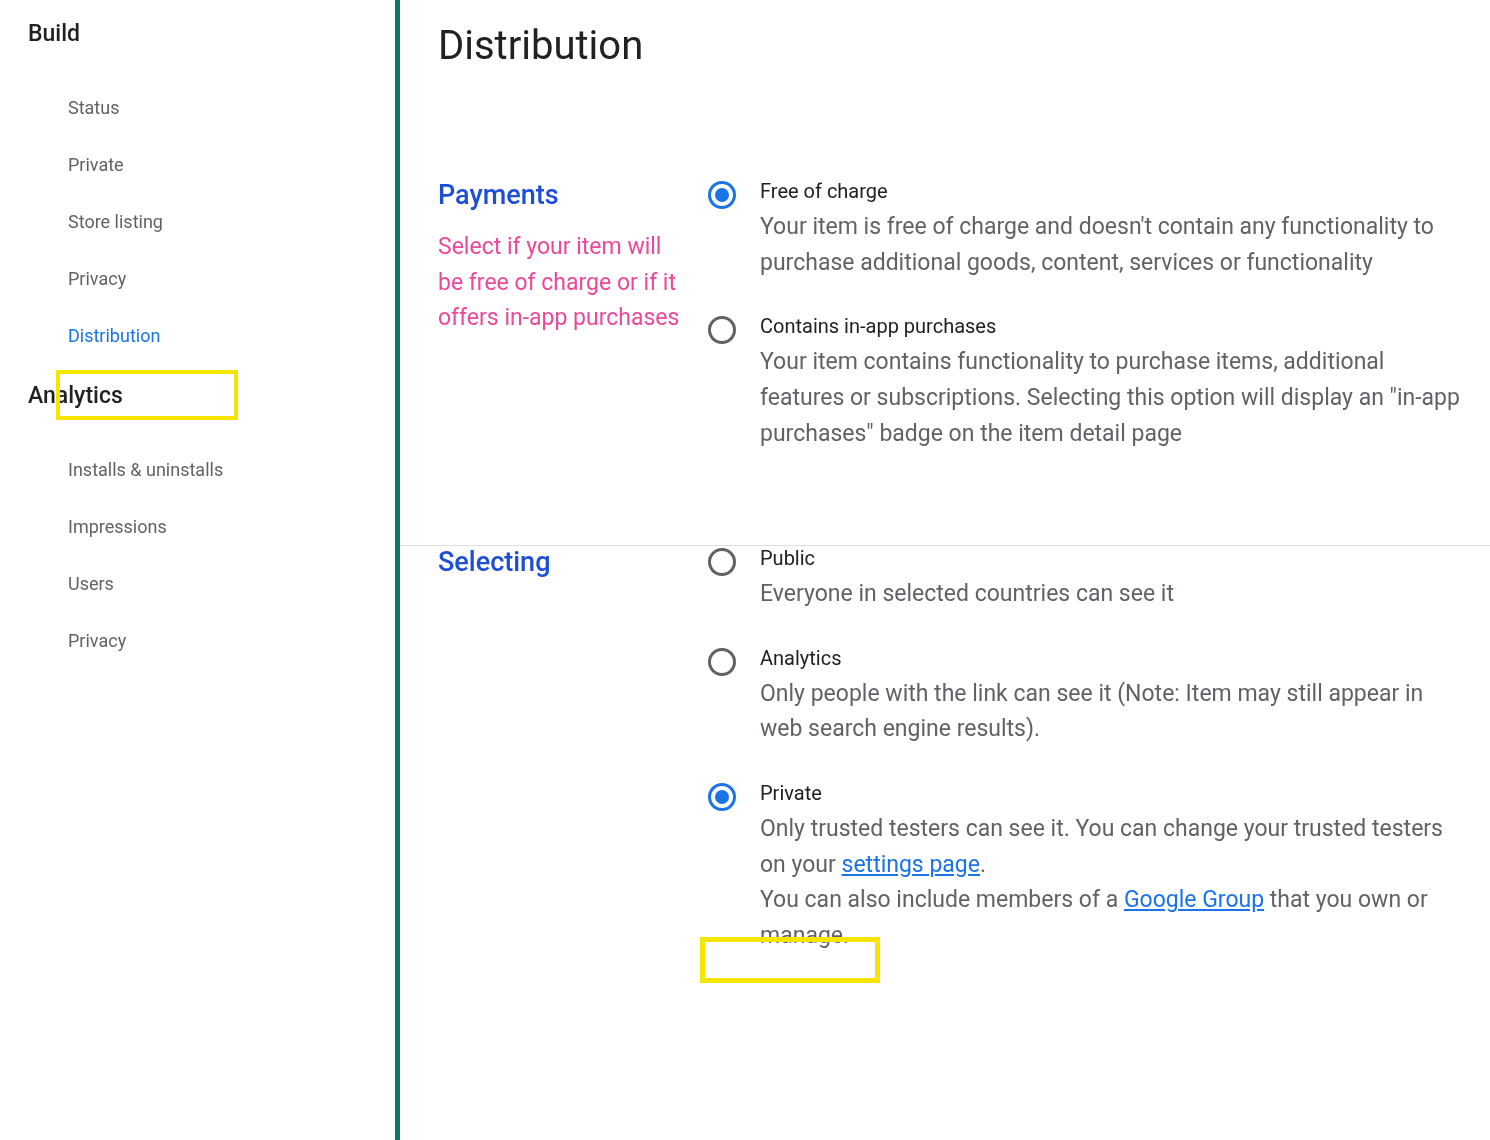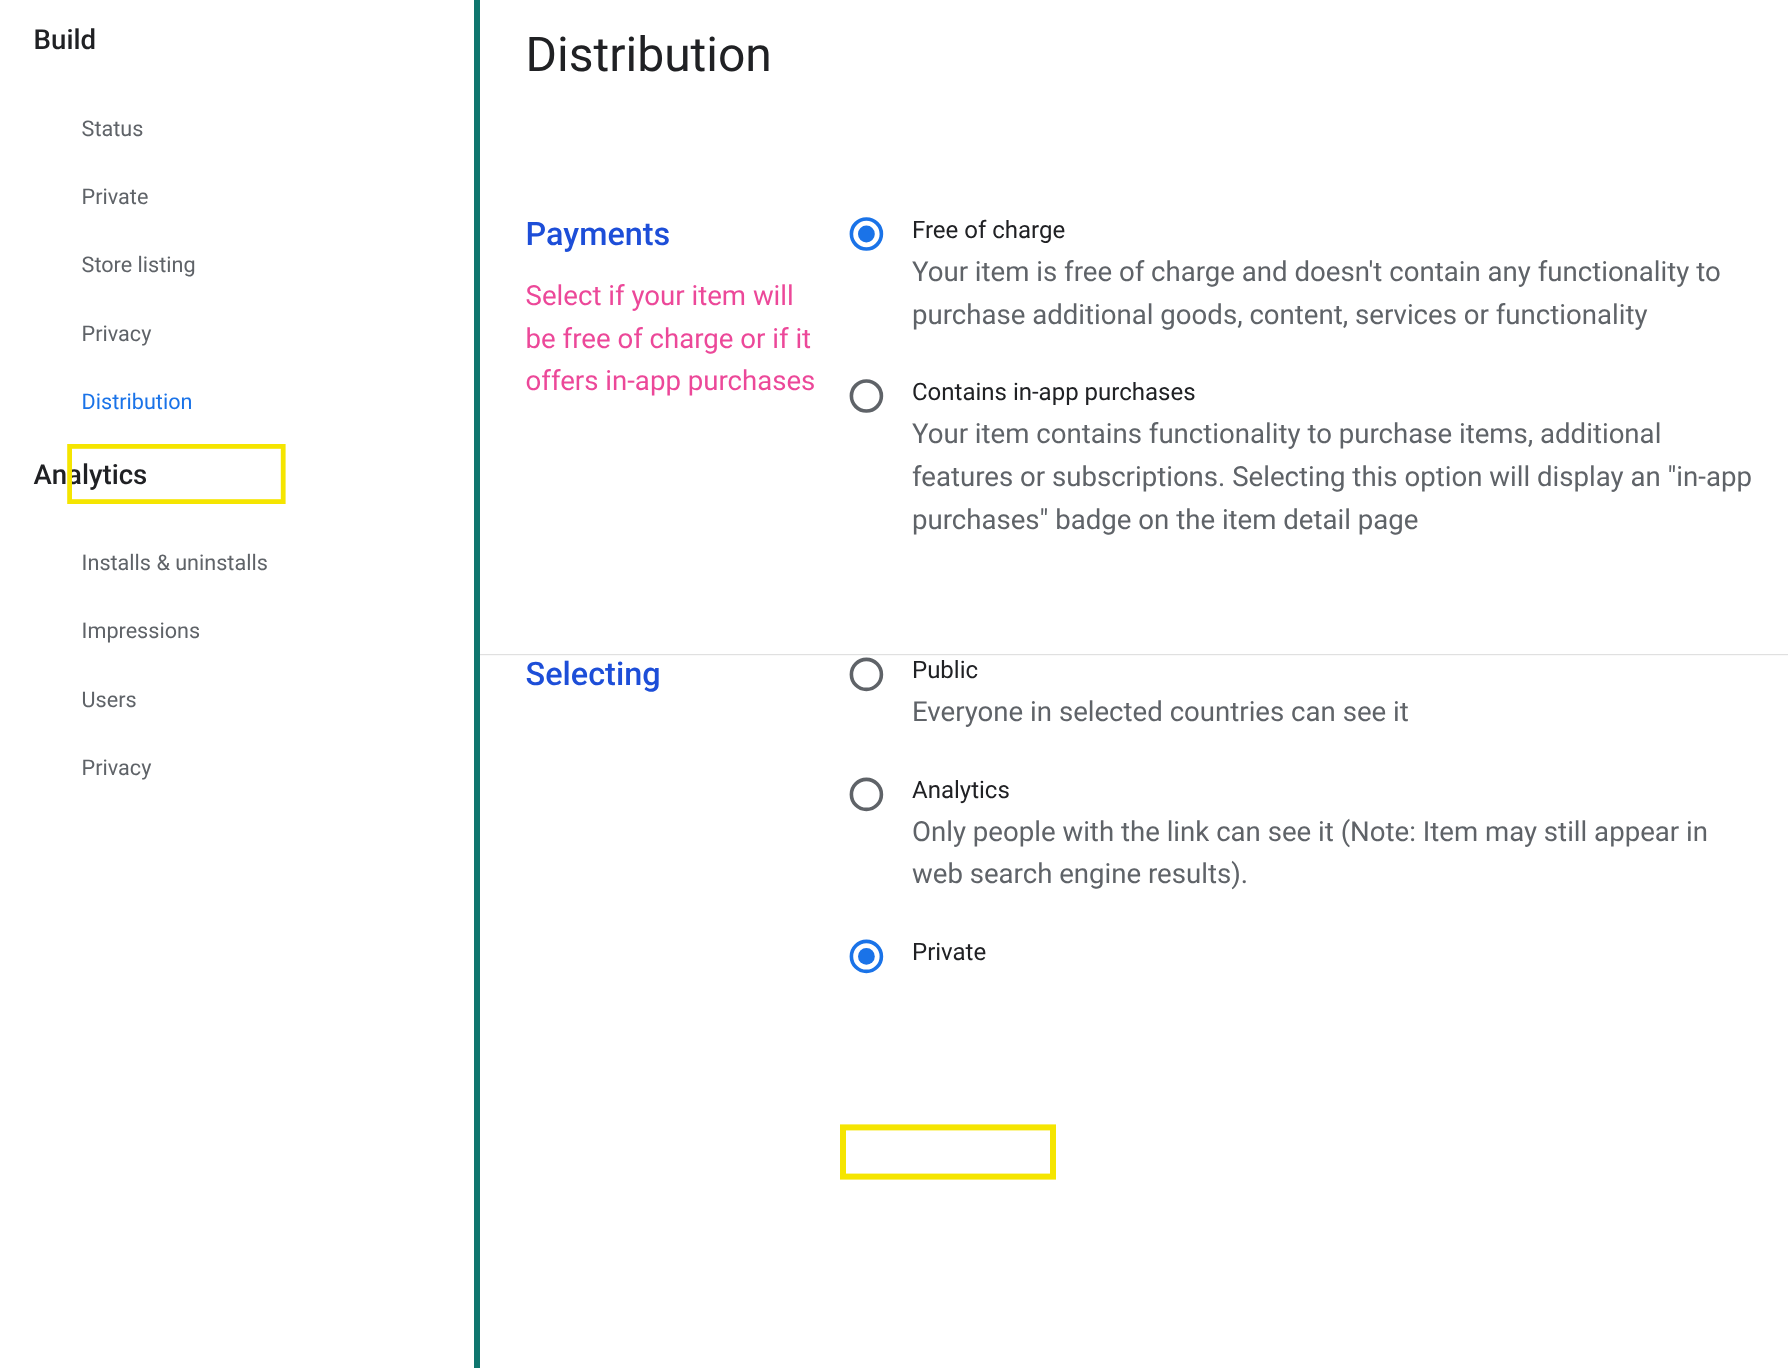--- a/index.html
+++ b/index.html
@@ -220,20 +220,24 @@
             <div class="radio-label">Analytics</div>
             <div class="radio-desc">Only people with the link can see it (Note: Item may still appear in web search engine results).</div>
           </div>
         </div>
         <div class="radio-row" style="margin-bottom:0">
           <div class="radio-cell">
               <div class="radio selected"></div>
             </div>
           <div class="radio-text">
             <div class="radio-label">Private</div>
+            <div class="radio-desc">
+              <span>Only trusted testers can see it. You can change your trusted testers on your </span><span class="link">settings page</span><span>.</span><br>
+              <span>You can also include members of a </span><span class="link">Google Group</span><span> that you own or manage.</span>
+            </div>
           </div>
         </div>
       </div>
     </div>
 
     <div class="hl-private"></div>
   </div>
 </div>
 
 </body></html>

